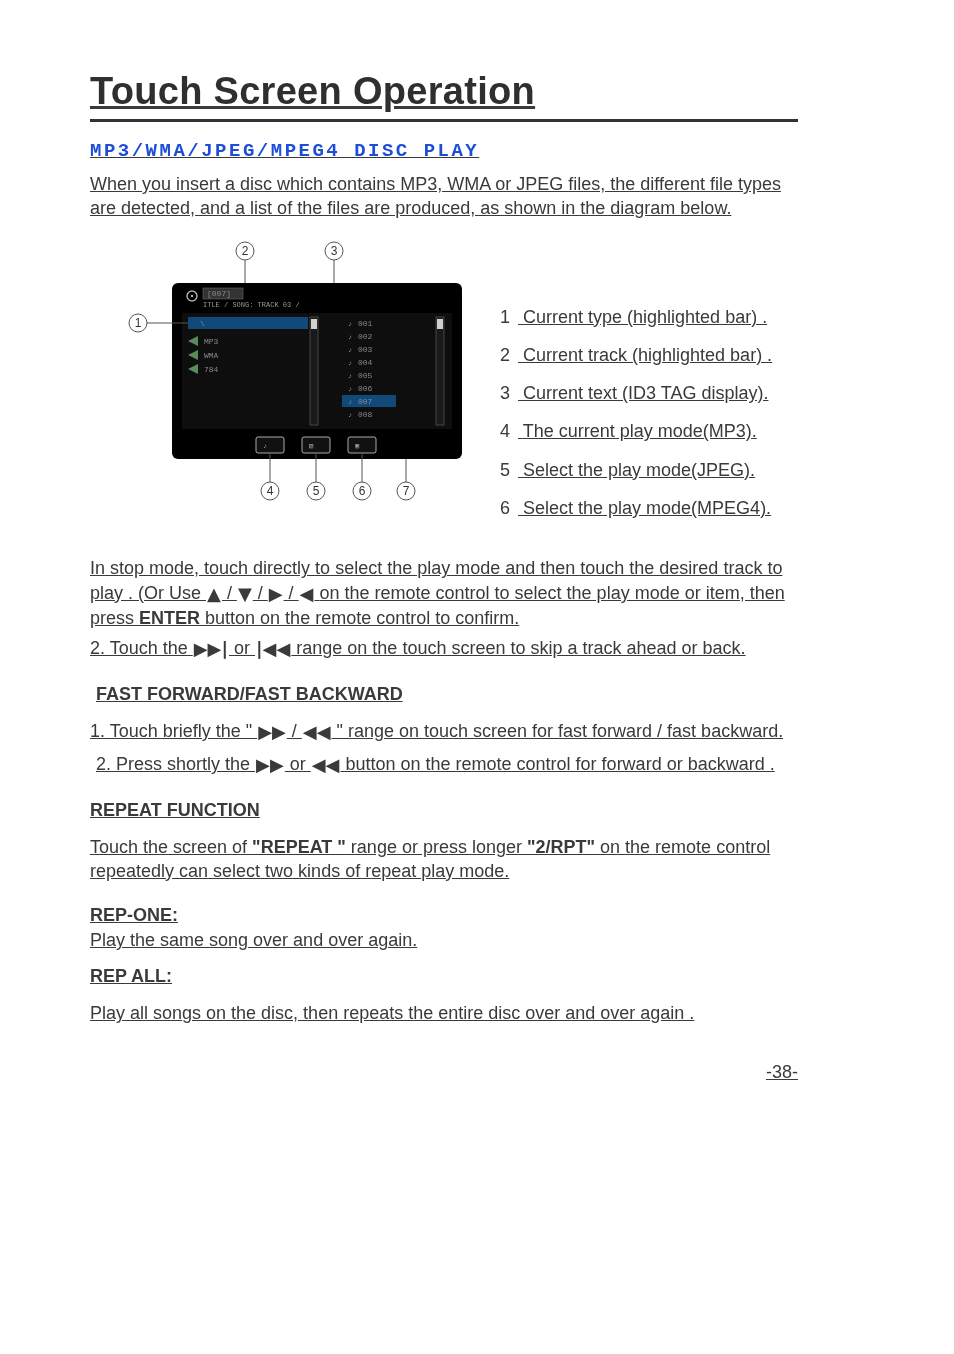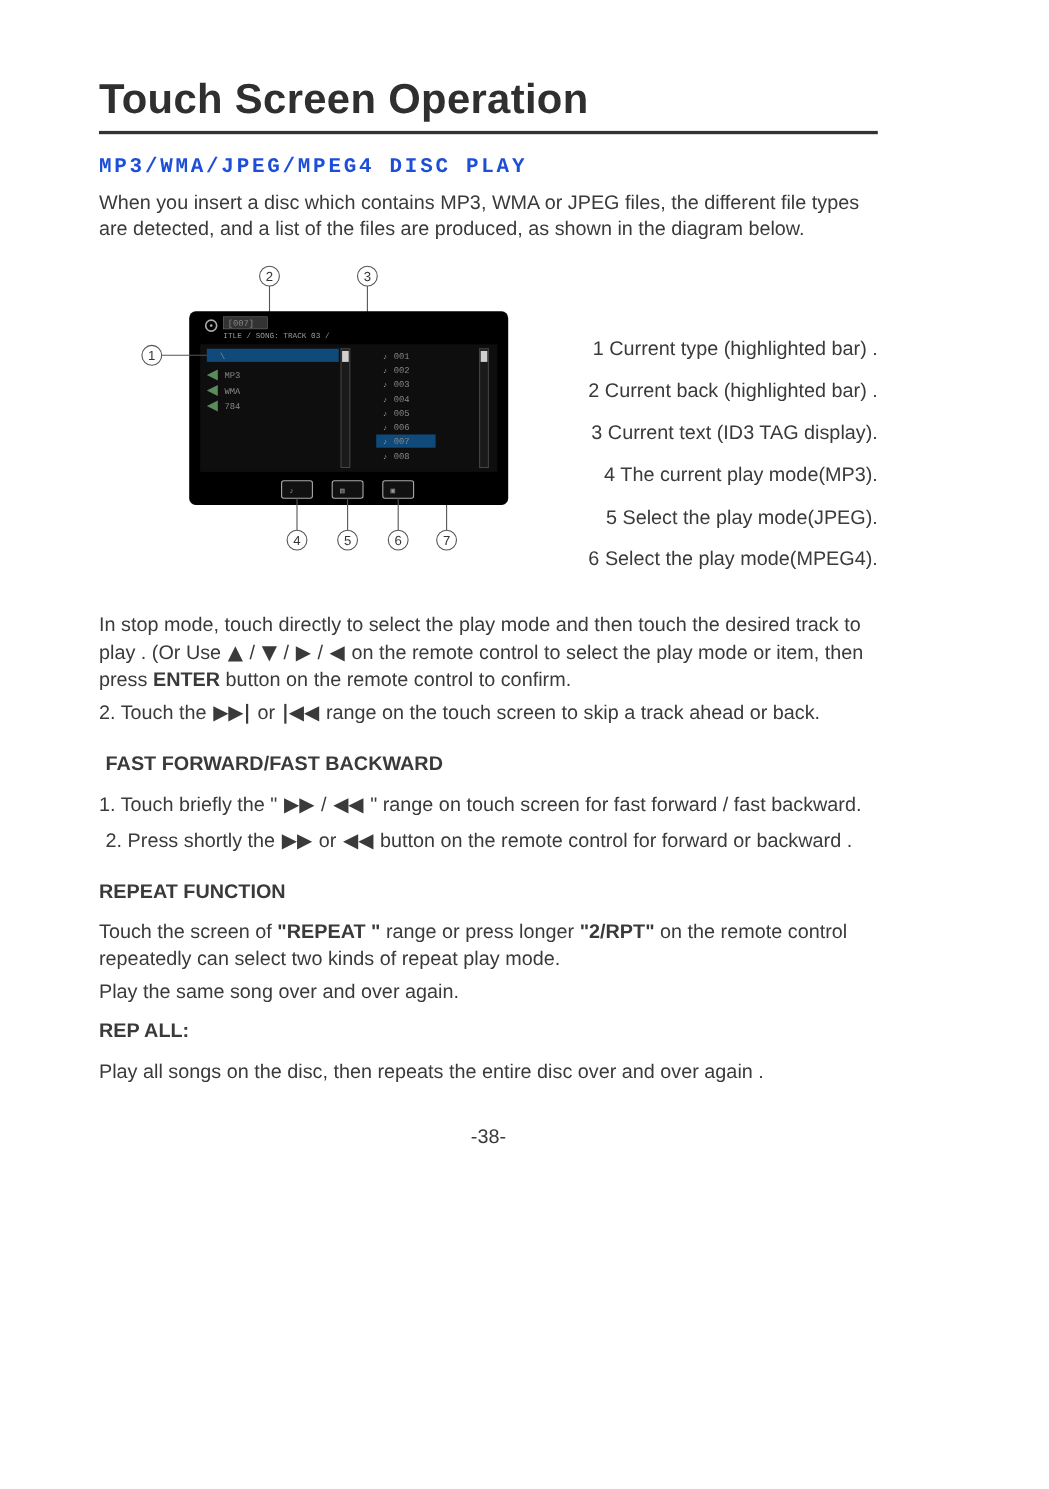--- a/index.html
+++ b/index.html
@@ -8,20 +8,21 @@
     background: #fff;
     font-family: "Helvetica Neue", Helvetica, Arial, sans-serif;
     color: #3a3a3a;
     -webkit-font-smoothing: antialiased;
   }
   .page {
     width: 888px;
     box-sizing: border-box;
     padding: 70px 90px 40px 90px;
     position: relative;
+    text-decoration: underline;
   }
   h1.title {
     font-size: 38px;
     font-weight: 700;
     margin: 0 0 6px 0;
     letter-spacing: .3px;
     color: #2f2f2f;
   }
   .rule-thick {
     border: 0;
@@ -51,42 +52,41 @@
     padding-right: 30px;
   }
   .legend {
     flex: 1 1 auto;
     padding-top: 70px;
   }
   .legend-item {
     font-size: 18px;
     line-height: 1.35;
     margin: 0 0 14px 0;
-    text-align: right;
   }
   .legend-item .num { width: 18px; display:inline-block; }
   h3.sec {
     font-size: 18px;
     font-weight: 700;
     margin: 22px 0 14px 0;
   }
   .list-line {
     font-size: 18px;
     line-height: 1.35;
     margin: 0 0 8px 0;
   }
   .inline-icon {
     display: inline-block;
     vertical-align: middle;
     font-family: "DejaVu Sans", Arial, sans-serif;
     font-weight: 700;
     padding: 0 1px;
   }
   .footer {
-    text-align: center;
+    text-align: right;
     font-size: 18px;
     margin-top: 36px;
   }
   
   .dg-text-sm { font-family: "Courier New", monospace; font-size: 8px; fill:#888; }
   .dg-text-tiny { font-family: "Courier New", monospace; font-size: 7px; fill:#999; }
   .dg-note { font-family: "Courier New", monospace; font-size: 7px; fill:#9a9a9a; }
   .dg-arrow { fill:#5a8c5a; }
   .dg-circle { fill:#fff; stroke:#555; stroke-width:1; }
   .dg-cnum { font-family: Arial, sans-serif; font-size:12px; fill:#333; text-anchor:middle; dominant-baseline:middle; }
@@ -223,21 +223,21 @@
 
           <line x1="316" y1="224" x2="316" y2="248" stroke="#555"></line>
           <circle class="dg-circle" cx="316" cy="256" r="9"></circle>
           <text class="dg-cnum" x="316" y="257">7</text>
         </g>
       </svg>
     </div>
 
     <div class="legend">
       <div class="legend-item"><span class="num">1</span> <span>Current type (highlighted bar) .</span></div>
-      <div class="legend-item"><span class="num">2</span> <span>Current back (highlighted bar) .</span></div>
+      <div class="legend-item"><span class="num">2</span> <span>Current track (highlighted bar) .</span></div>
       <div class="legend-item"><span class="num">3</span> <span>Current text (ID3 TAG display).</span></div>
       <div class="legend-item"><span class="num">4</span> <span>The current play mode(MP3).</span></div>
       <div class="legend-item"><span class="num">5</span> <span>Select the play mode(JPEG).</span></div>
       <div class="legend-item"><span class="num">6</span> <span>Select the play mode(MPEG4).</span></div>
     </div>
   </div>
 
   <p class="body">
     <span>In stop mode,  touch directly  to select the play mode and then touch the desired track to play . (Or  Use  </span>
     <span class="inline-icon">▲</span><span> / </span><span class="inline-icon">▼</span><span> / </span><span class="inline-icon">▶</span><span> / </span><span class="inline-icon">◀</span>
@@ -255,19 +255,20 @@
   </div>
   <div class="list-line" style="padding-left:6px;">
     <span>2. Press shortly the  </span><span class="inline-icon">▶▶</span><span> or </span><span class="inline-icon">◀◀</span><span> button on the remote control for forward or backward .</span>
   </div>
 
   <h3 class="sec">REPEAT FUNCTION</h3>
   <p class="body">
     <span>Touch the screen of </span><strong>"REPEAT "</strong><span> range or press longer </span><strong>"2/RPT"</strong><span>  on the remote control repeatedly can select two kinds of repeat play mode.</span>
   </p>
 
+  <h3 class="sec" style="margin-bottom:2px;">REP-ONE:</h3>
   <div class="body-line">Play the same song over and over again.</div>
 
   <h3 class="sec" style="margin-top:14px;margin-bottom:14px;">REP ALL:</h3>
   <div class="body-line">Play all songs on the disc, then repeats the entire disc over and over again .</div>
 
   <div class="footer">-38-</div>
 </div>
 
 </body></html>

